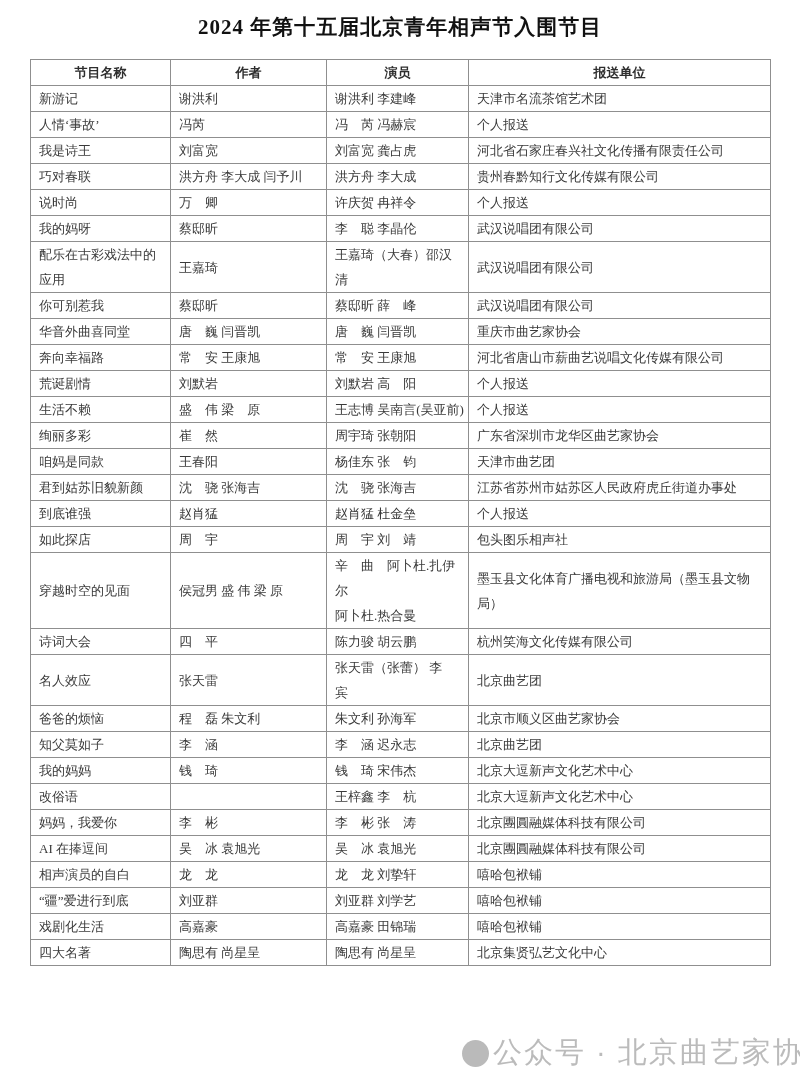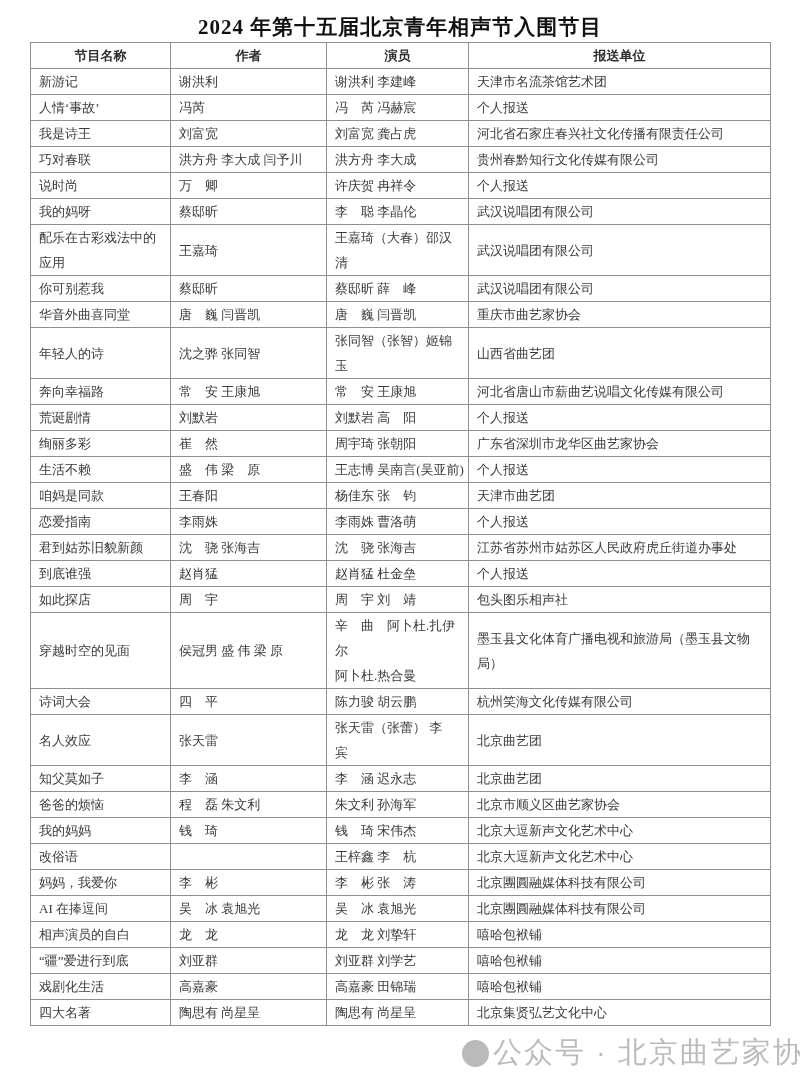--- a/index.html
+++ b/index.html
@@ -9,21 +9,21 @@
     position:relative;
     font-family:"Liberation Serif","DejaVu Serif",serif;
     color:#3a3a3a;
     overflow:hidden;
   }
   .page-title{
     text-align:center;
     font-size:21px;
     font-weight:bold;
     color:#111;
-    margin:13px 0 1px 0;
+    margin:13px 0 18px 0;
     line-height:28px;
     letter-spacing:1px;
   }
   table.program-table{
     border-collapse:collapse;
     table-layout:fixed;
     width:740px;
     margin-left:30px;
     font-size:13px;
   }
@@ -137,60 +137,48 @@
         <td>蔡邸昕 薛　峰</td>
         <td>武汉说唱团有限公司</td>
       </tr>
       <tr>
         <td>华音外曲喜同堂</td>
         <td>唐　巍 闫晋凯</td>
         <td>唐　巍 闫晋凯</td>
         <td>重庆市曲艺家协会</td>
       </tr>
       <tr>
-        <td>年轻人的诗</td>
-        <td>沈之骅 张同智</td>
-        <td>张同智（张智）姬锦玉</td>
-        <td>山西省曲艺团</td>
-      </tr>
-      <tr>
         <td>奔向幸福路</td>
         <td>常　安 王康旭</td>
         <td>常　安 王康旭</td>
         <td>河北省唐山市薪曲艺说唱文化传媒有限公司</td>
       </tr>
       <tr>
         <td>荒诞剧情</td>
         <td>刘默岩</td>
         <td>刘默岩 高　阳</td>
         <td>个人报送</td>
       </tr>
       <tr>
+        <td>生活不赖</td>
+        <td>盛　伟 梁　原</td>
+        <td>王志博 吴南言(吴亚前)</td>
+        <td>个人报送</td>
+      </tr>
+      <tr>
         <td>绚丽多彩</td>
         <td>崔　然</td>
         <td>周宇琦 张朝阳</td>
         <td>广东省深圳市龙华区曲艺家协会</td>
       </tr>
       <tr>
-        <td>生活不赖</td>
-        <td>盛　伟 梁　原</td>
-        <td>王志博 吴南言(吴亚前)</td>
-        <td>个人报送</td>
-      </tr>
-      <tr>
         <td>咱妈是同款</td>
         <td>王春阳</td>
         <td>杨佳东 张　钧</td>
         <td>天津市曲艺团</td>
-      </tr>
-      <tr>
-        <td>恋爱指南</td>
-        <td>李雨姝</td>
-        <td>李雨姝 曹洛萌</td>
-        <td>个人报送</td>
       </tr>
       <tr>
         <td>君到姑苏旧貌新颜</td>
         <td>沈　骁 张海吉</td>
         <td>沈　骁 张海吉</td>
         <td>江苏省苏州市姑苏区人民政府虎丘街道办事处</td>
       </tr>
       <tr>
         <td>到底谁强</td>
         <td>赵肖猛</td>
@@ -216,32 +204,32 @@
         <td>陈力骏 胡云鹏</td>
         <td>杭州笑海文化传媒有限公司</td>
       </tr>
       <tr>
         <td>名人效应</td>
         <td>张天雷</td>
         <td>张天雷（张蕾） 李　宾</td>
         <td>北京曲艺团</td>
       </tr>
       <tr>
+        <td>爸爸的烦恼</td>
+        <td>程　磊 朱文利</td>
+        <td>朱文利 孙海军</td>
+        <td>北京市顺义区曲艺家协会</td>
+      </tr>
+      <tr>
         <td>知父莫如子</td>
         <td>李　涵</td>
         <td>李　涵 迟永志</td>
         <td>北京曲艺团</td>
       </tr>
       <tr>
-        <td>爸爸的烦恼</td>
-        <td>程　磊 朱文利</td>
-        <td>朱文利 孙海军</td>
-        <td>北京市顺义区曲艺家协会</td>
-      </tr>
-      <tr>
         <td>我的妈妈</td>
         <td>钱　琦</td>
         <td>钱　琦 宋伟杰</td>
         <td>北京大逗新声文化艺术中心</td>
       </tr>
       <tr>
         <td>改俗语</td>
         <td></td>
         <td>王梓鑫 李　杭</td>
         <td>北京大逗新声文化艺术中心</td>

